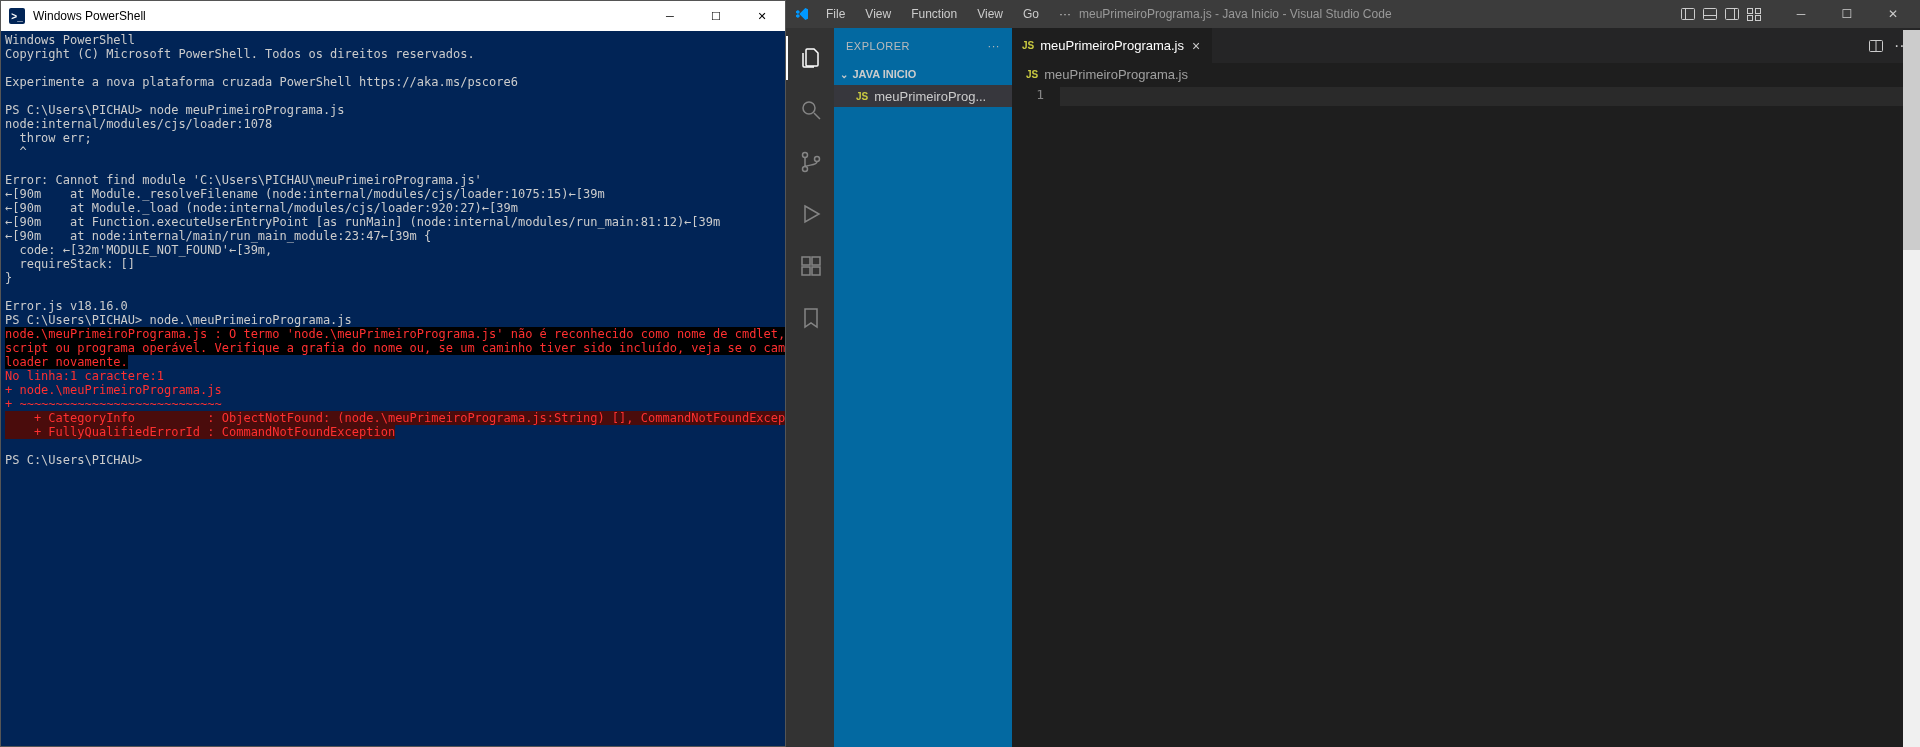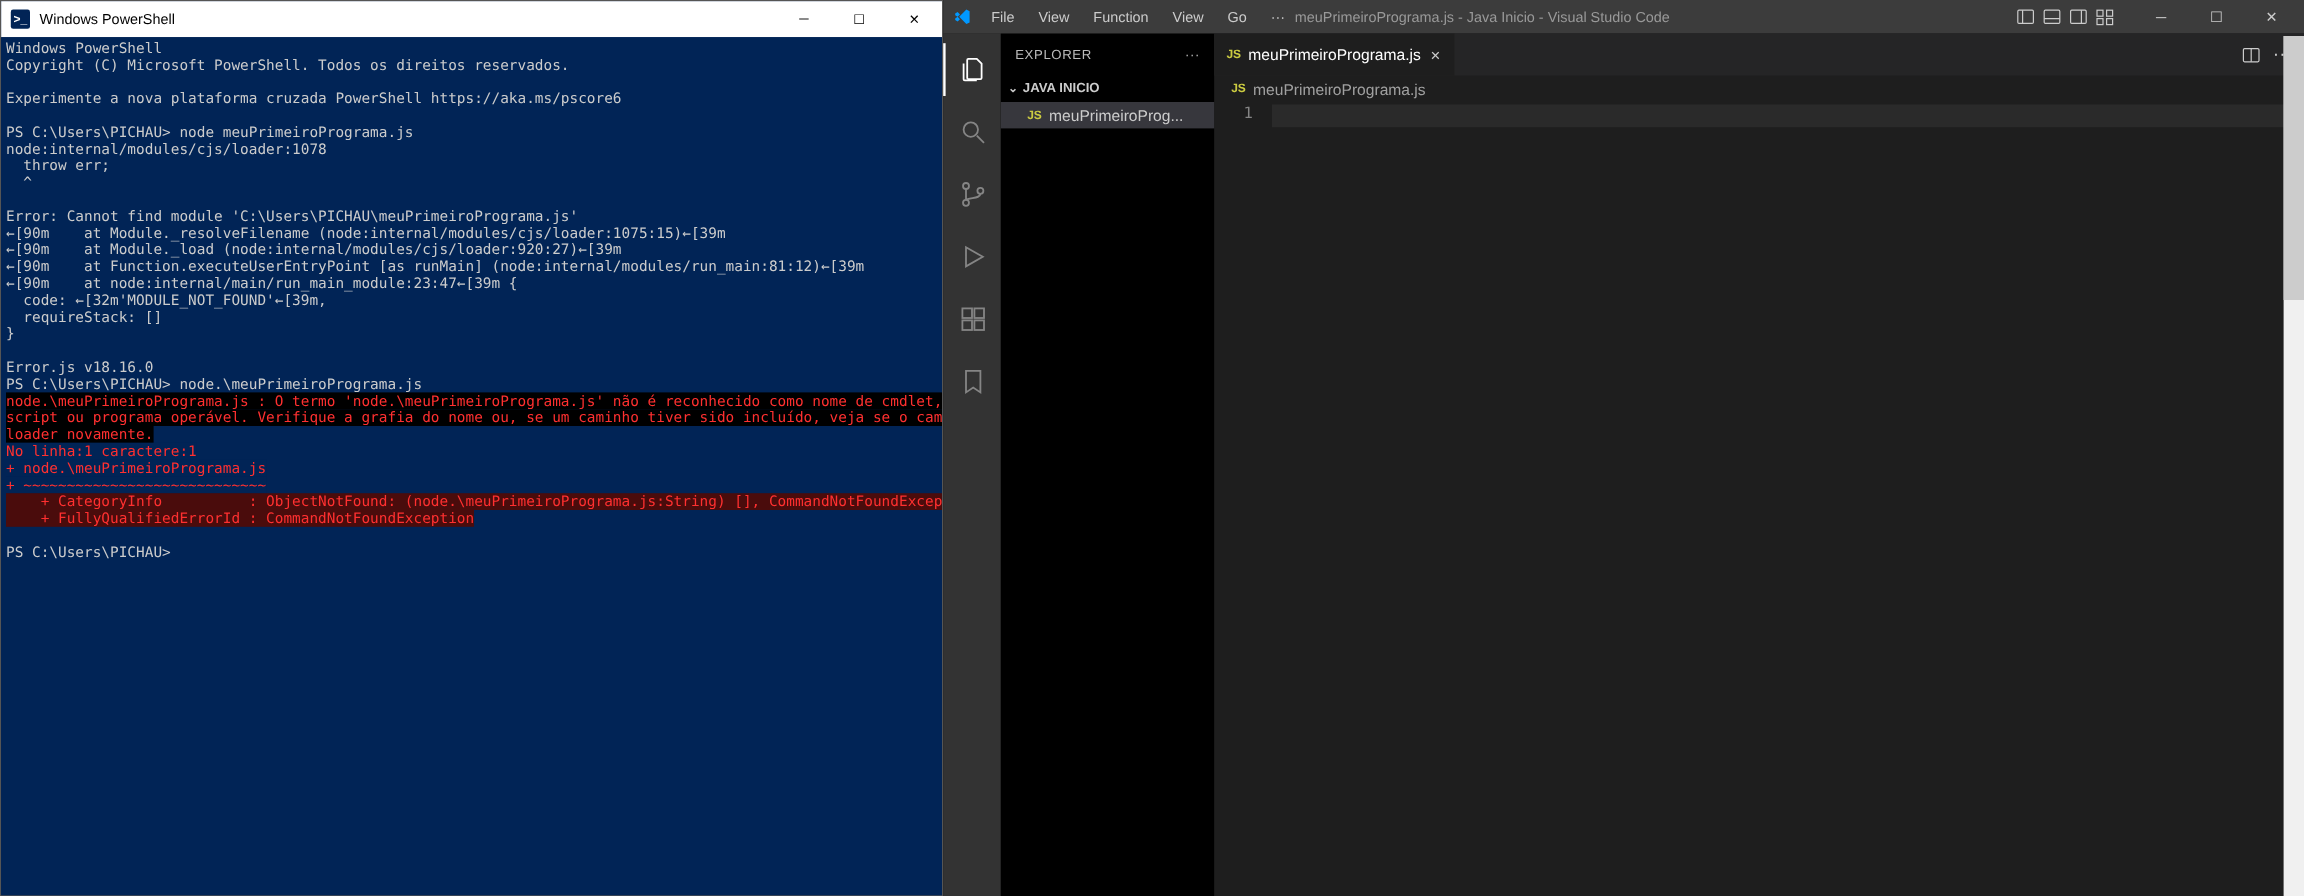--- a/index.html
+++ b/index.html
@@ -32,21 +32,21 @@
 .vsc-layout-icons svg, .vsc-win-controls svg { width: 16px; height: 16px; }
 .vsc-win-controls { display: flex; }
 .vsc-win-btn { width: 46px; height: 28px; display: flex; align-items: center; justify-content: center; color: #ccc; }
 
 .vsc-main { flex: 1; display: flex; }
 .vsc-activitybar { width: 48px; background: #333; display: flex; flex-direction: column; align-items: center; padding-top: 8px; gap: 8px; }
 .ab-item { width: 48px; height: 44px; display: flex; align-items: center; justify-content: center; color: #858585; border-left: 2px solid transparent; }
 .ab-item.active { color: #fff; border-left: 2px solid #fff; }
 .ab-item svg { width: 24px; height: 24px; }
 
-.vsc-sidebar { width: 178px; background: #000000; display: flex; flex-direction: column; color: #ccc; }
+.vsc-sidebar { width: 178px; background: #0369a1; display: flex; flex-direction: column; color: #ccc; }
 .sb-header { height: 35px; display: flex; align-items: center; justify-content: space-between; padding: 0 12px; font-size: 11px; letter-spacing: 0.5px; color: #bbb; }
 .sb-section { font-size: 11px; }
 .sb-section-head { height: 22px; display: flex; align-items: center; padding-left: 6px; font-weight: 700; color: #ccc; }
 .sb-chevron { margin-right: 4px; font-size: 10px; }
 .sb-file { height: 22px; display: flex; align-items: center; padding-left: 22px; background: #37373d; font-size: 13px; }
 .sb-file-icon { color: #cbcb41; font-weight: 700; font-size: 10px; margin-right: 6px; }
 .sb-file-name { white-space: nowrap; overflow: hidden; text-overflow: ellipsis; }
 
 .vsc-editor-area { flex: 1; display: flex; flex-direction: column; background: #1e1e1e; }
 .vsc-tabs { height: 35px; background: #252526; display: flex; align-items: stretch; }

